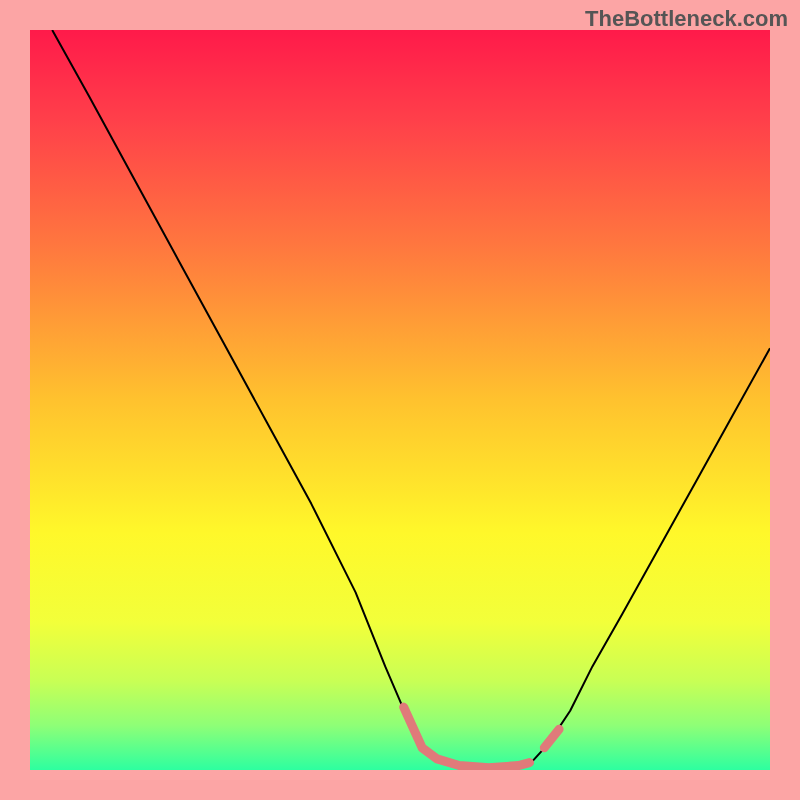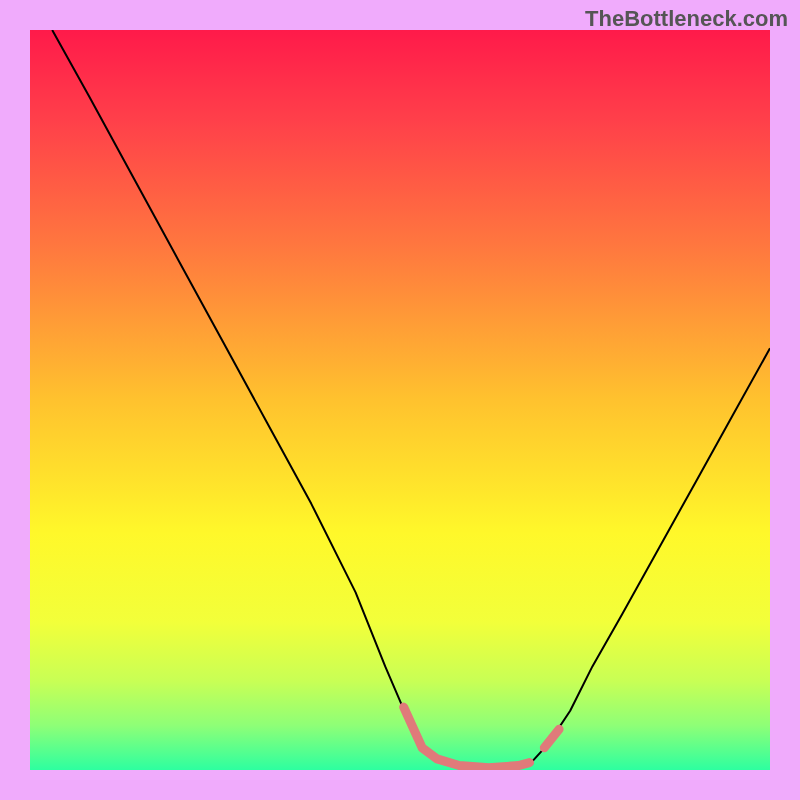--- a/index.html
+++ b/index.html
@@ -1,20 +1,20 @@
 <!DOCTYPE html>
 <html><head>
 <meta charset="utf-8">
 <style>
   * { margin: 0; padding: 0; box-sizing: border-box; }
   html, body { width: 800px; height: 800px; overflow: hidden; }
   .chart-container {
     width: 800px;
     height: 800px;
-    background: #f0abfc;
+    background: #fca5a5;
     position: relative;
   }
   .plot-area {
     position: absolute;
     left: 30px;
     top: 30px;
     width: 740px;
     height: 740px;
   }
   .watermark {

